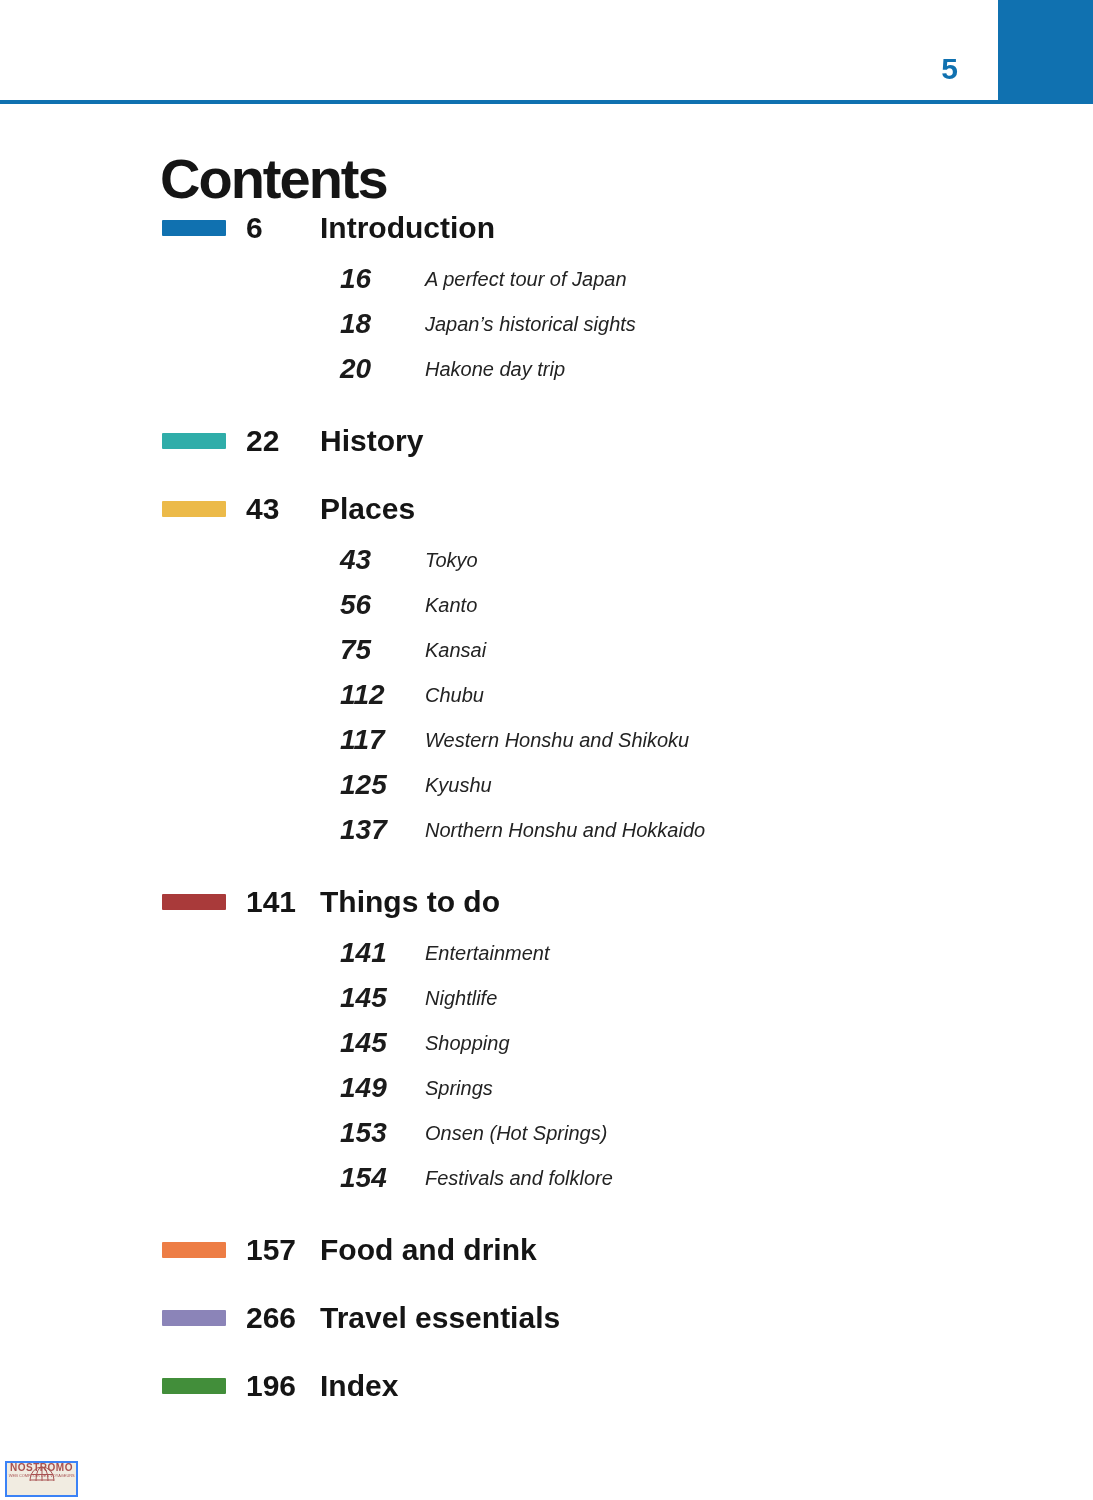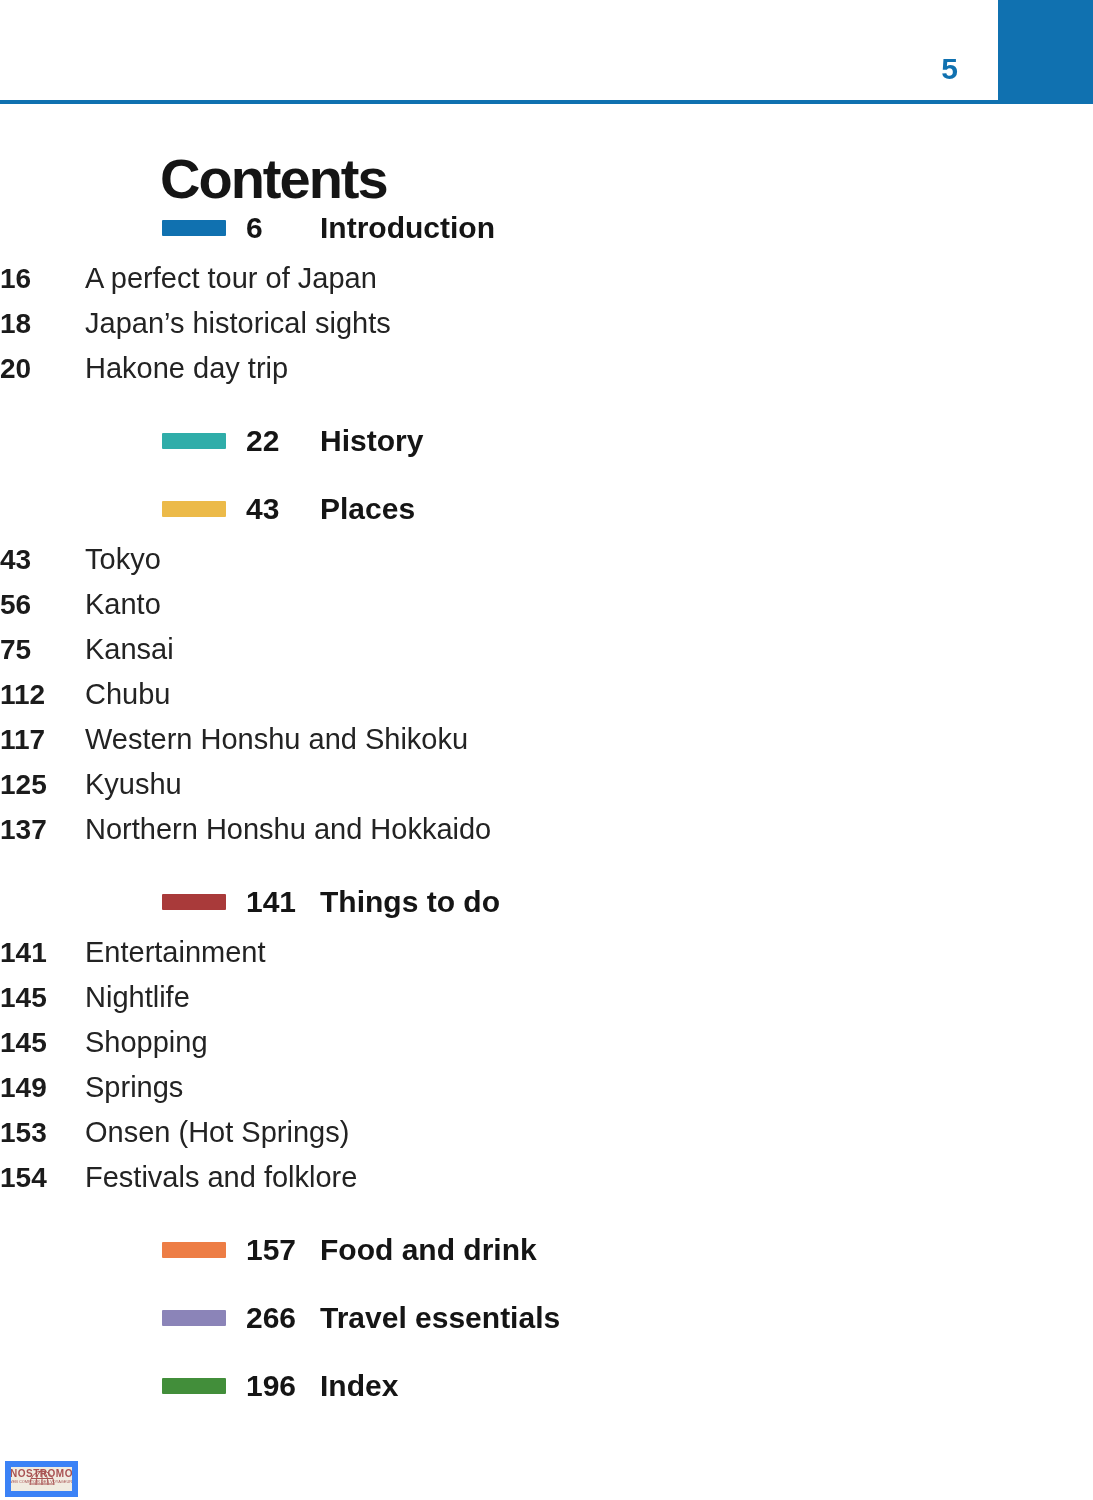--- a/index.html
+++ b/index.html
@@ -59,40 +59,40 @@
     flex: 0 0 auto;
   }
   .section-label {
     font-size: 30px; font-weight: 700; color: #151515;
     line-height: 1;
     text-align: center;
   }
   .sub-list { margin-top: 10px; }
   .sub-row {
     display: flex; align-items: center;
-    height: 45px; 
+    height: 45px; padding-left: 340px; font-style: italic;
   }
   .sub-num {
     width: 85px; font-size: 28px; font-weight: 700; color: #1b1b1b;
     flex: 0 0 auto;
   }
   .sub-label {
-    font-size: 29px; font-weight: 400; color: #232323;
+    font-size: 20px; font-weight: 400; color: #232323;
     line-height: 1;
   }
 
   
   .watermark {
     position: absolute; left: 5px; top: 1461px;
     width: 73px; height: 36px;
     background: #f1ece1;
-    border: 6px solid #3b82f6;
+    border: 2px solid #3b82f6;
     box-sizing: border-box;
     display: flex; flex-direction: column;
-    align-items: center; justify-content: center;
+    align-items: center; justify-content: flex-start;
     overflow: hidden;
   }
   .wm-globe { position: absolute; top: 2px; left: 50%; transform: translateX(-50%); }
   .wm-name {
     font-size: 10px; font-weight: 700; letter-spacing: 0.5px;
     color: #a85252; line-height: 1; z-index: 1;
   }
   .wm-tagline {
     font-size: 7px; color: #a85252; white-space: nowrap;
     transform: scale(0.56); transform-origin: center top;

